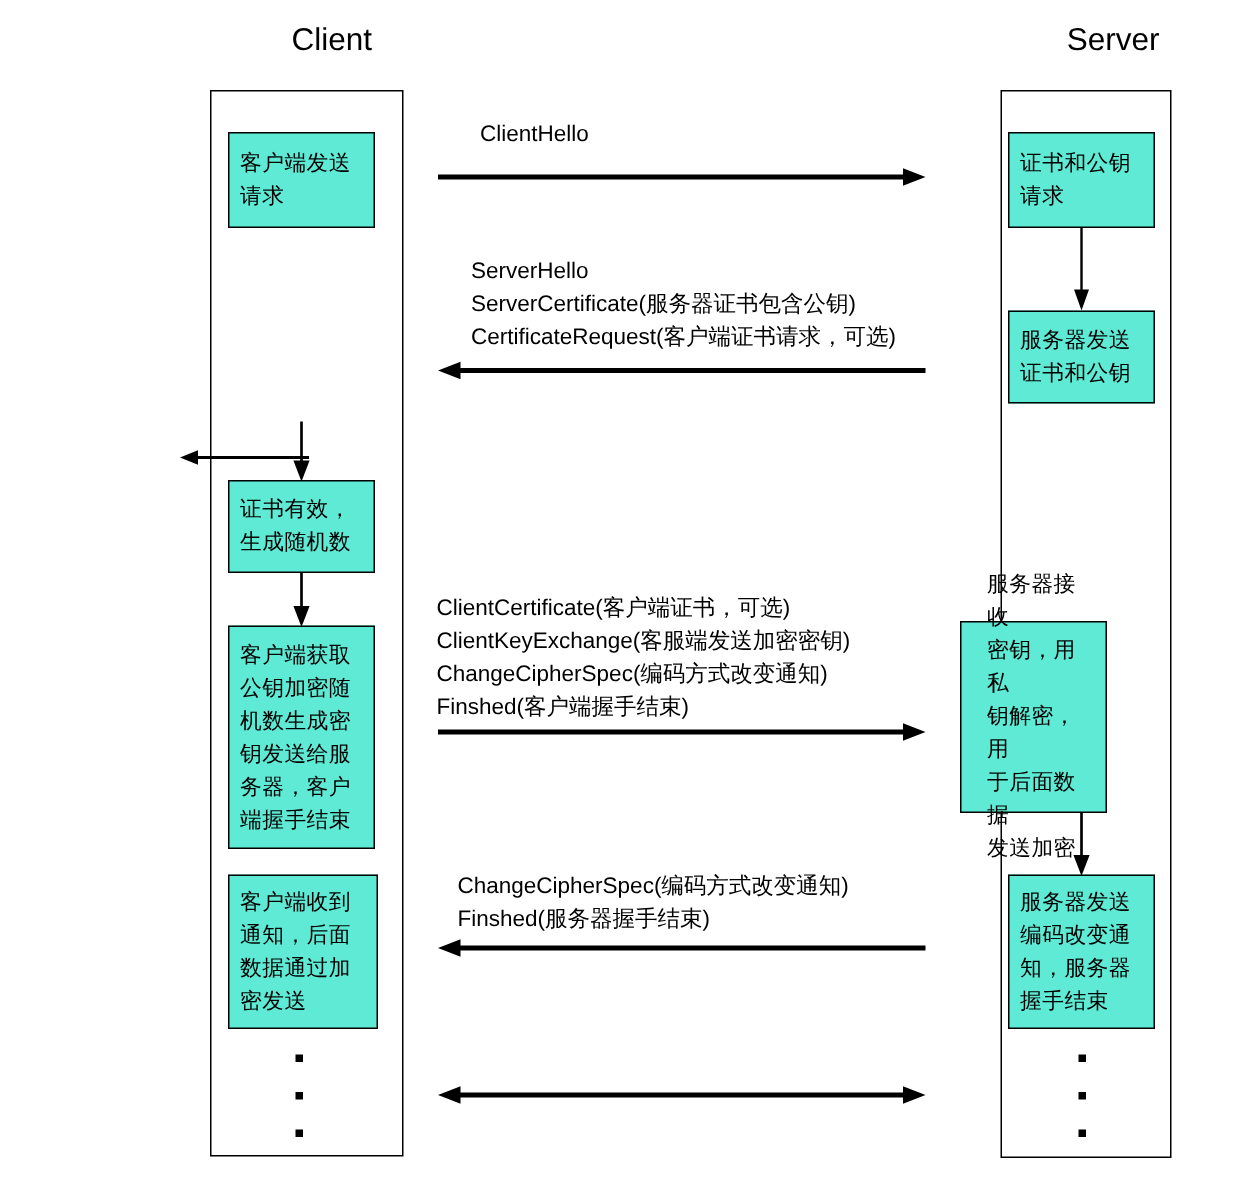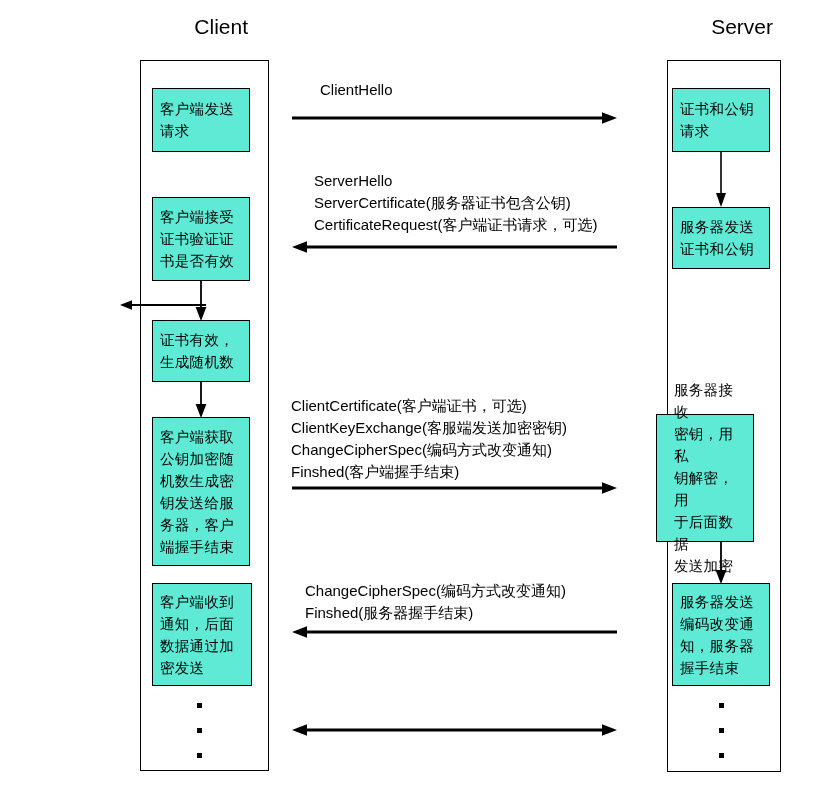--- a/index.html
+++ b/index.html
@@ -110,25 +110,20 @@
 
   <div class="lifeline" style="left:140px; top:60px; width:129px; height:711px;"></div>
 
   <div class="lifeline" style="left:667px; top:60px; width:114px; height:712px;"></div>
 
   <div class="pbox center" style="left:152px; top:88px; width:98px; height:64px;">
     <span class="ptext">客户端发送
 请求</span>
   </div>
 
-  <div class="pbox center" style="left:152px; top:197px; width:98px; height:84px;">
-    <span class="ptext">客户端接受
-证书验证证
-书是否有效</span>
-  </div>
 
   <div class="pbox center" style="left:152px; top:417px; width:98px; height:149px;">
     <span class="ptext">客户端获取
 公钥加密随
 机数生成密
 钥发送给服
 务器，客户
 端握手结束</span>
   </div>
 
@@ -175,21 +170,21 @@
   <div class="pbox center" style="left:672px; top:88px; width:98px; height:64px;">
     <span class="ptext">证书和公钥
 请求</span>
   </div>
 
   <div class="pbox center" style="left:672px; top:207px; width:98px; height:62px;">
     <span class="ptext">服务器发送
 证书和公钥</span>
   </div>
 
-  <div class="pbox center" style="left:656px; top:414px; width:98px; height:128px;padding-left:17px;">
+  <div class="pbox center" style="left:640px; top:414px; width:98px; height:128px;padding-left:17px;">
     <span class="ptext">服务器接收
 密钥，用私
 钥解密，用
 于后面数据
 发送加密</span>
   </div>
 
   <div class="pbox center" style="left:672px; top:583px; width:98px; height:103px;">
     <span class="ptext">服务器发送
 编码改变通

